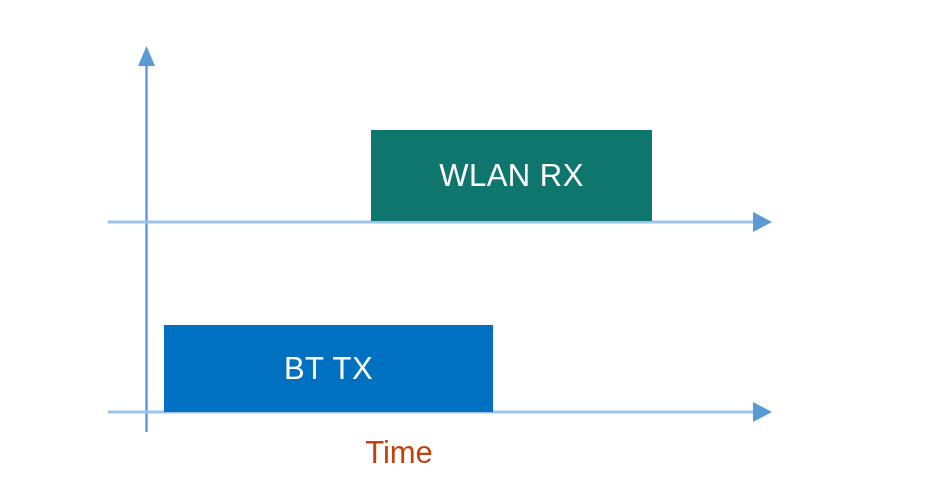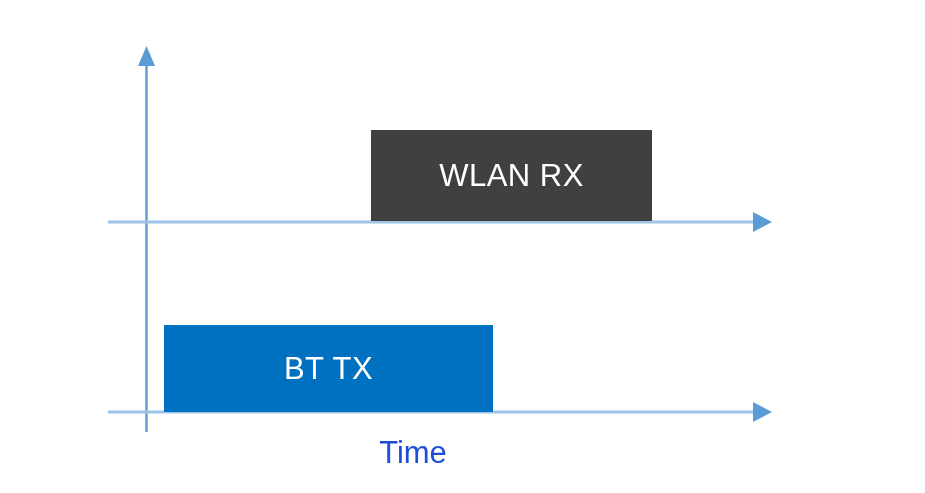--- a/index.html
+++ b/index.html
@@ -51,27 +51,27 @@
   }
   #bt-block {
     left: 164px;
     top: 325px;
     width: 329px;
     height: 87px;
   }
   
   #time-label {
     position: absolute;
-    left: 328px;
+    left: 314px;
     top: 434px;
     width: 170px;
     text-align: center;
     font-size: 31px;
     line-height: 1.2;
-    color: #1d4ed8;
+    color: #c2410c;
     white-space: nowrap;
     font-family: "Liberation Sans", sans-serif;
   }
   
   #watermark {
     position: absolute;
     right: 9px;
     bottom: 3px;
     font-size: 15px;
     line-height: 1.2;
@@ -90,21 +90,21 @@
 
     <polygon points="146.5,46 155,66 138,66" fill="#5b9bd5"></polygon>
 
     <line x1="108" y1="222" x2="757" y2="222" stroke="#9dc3e6" stroke-width="3"></line>
     <polygon points="772,222 753,232 753,212" fill="#5b9bd5"></polygon>
 
     <line x1="108" y1="412" x2="757" y2="412" stroke="#9dc3e6" stroke-width="3"></line>
     <polygon points="772,412 753,422 753,402" fill="#5b9bd5"></polygon>
   </svg>
 
-  <div class="block" id="wlan-block" style="background: #404040; left: 371px; width: 281px;">
+  <div class="block" id="wlan-block" style="background: #0f766e; left: 371px; width: 281px;">
     <span class="block-label" style="color: rgb(255, 255, 255);">WLAN RX</span>
   </div>
 
   <div class="block" id="bt-block" style="background: rgb(0, 112, 192); left: 164px; width: 329px;">
     <span class="block-label" style="color: rgb(255, 255, 255);">BT TX</span>
   </div>
 
   <div id="time-label">Time</div>
 
 

